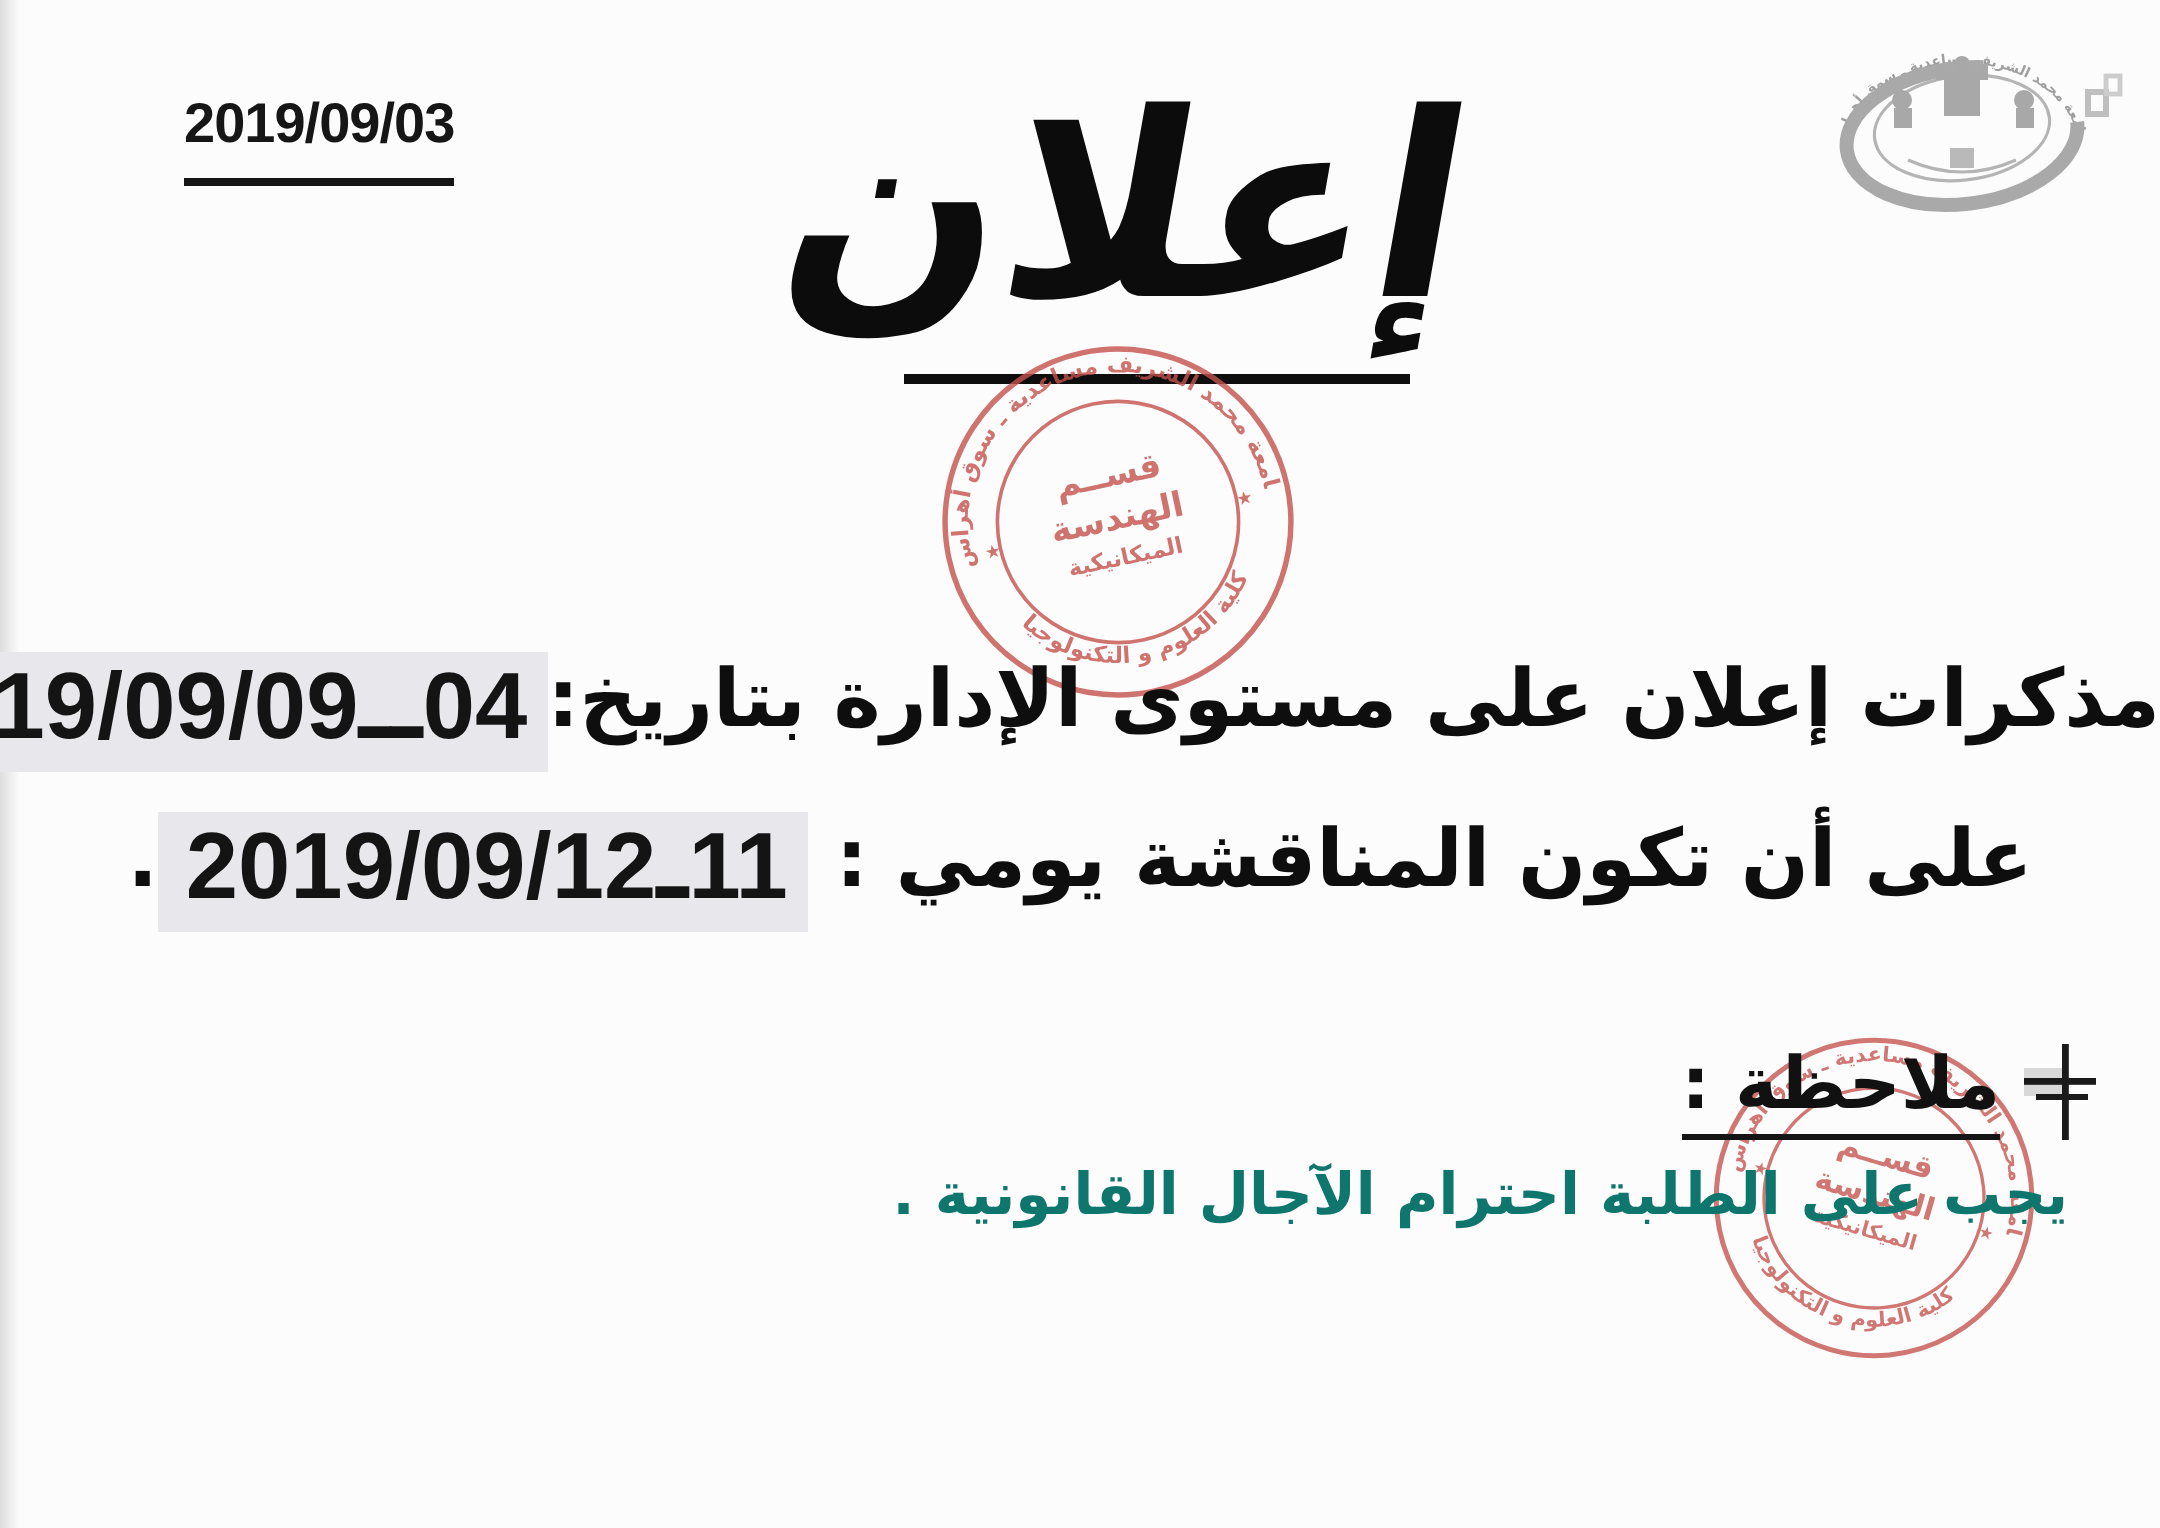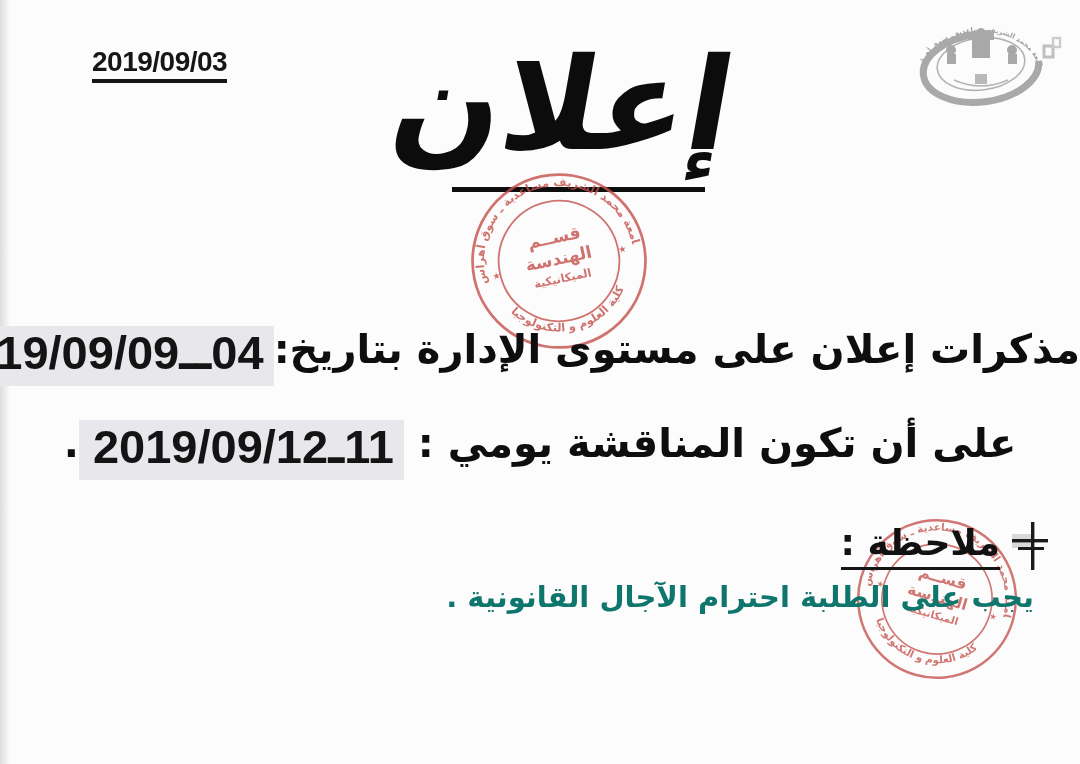--- a/index.html
+++ b/index.html
@@ -22,21 +22,21 @@
   .edge-left{
     position:absolute;left:0;top:0;bottom:0;width:10px;
     background:linear-gradient(to right, rgba(0,0,0,.12), rgba(0,0,0,0));
   }
 
   
   .scan-date{
     position:absolute;left:92px;top:46px;
     font-family:"Liberation Sans", sans-serif;
     font-weight:bold;font-size:28px;letter-spacing:-0.5px;
-    border-bottom:4px solid #161616;padding-bottom:1px;
+    border-bottom:4px solid #161616;padding-bottom:11px;
     color:#161616;
   }
 
   
   .logo{position:absolute;right:14px;top:-12px;width:170px;height:130px;opacity:.85;}
   .logo .thick{fill:none;stroke:var(--gray);stroke-width:7;}
   .logo .thin{fill:none;stroke:#a8a8a8;stroke-width:1.6;}
   .logo .solid{fill:#9a9a9a;}
   .logo-arc{font-size:7px;fill:#8f8f8f;font-weight:bold;}
 
@@ -66,21 +66,21 @@
 
   
   .bodyline{
     position:absolute;left:0;right:0;
     text-align:center;direction:rtl;
     font-weight:bold;font-size:42px;color:#0e0e0e;
     white-space:nowrap;z-index:2;
   }
   .line-1{top:226px;}
   .line-2{top:326px;font-size:40px;}
-  .line-3{top:420px;font-size:40px;}
+  .line-3{top:406px;font-size:40px;}
   .date-hl{
     display:inline-block;
     background:var(--hl);
     font-family:"Liberation Sans","DejaVu Sans",sans-serif;
     font-weight:bold;font-size:47px;
     direction:ltr;unicode-bidi:bidi-override;
     padding:0 10px 6px 14px;line-height:1.15;
     vertical-align:-6px;
     color:#141414;
   }

